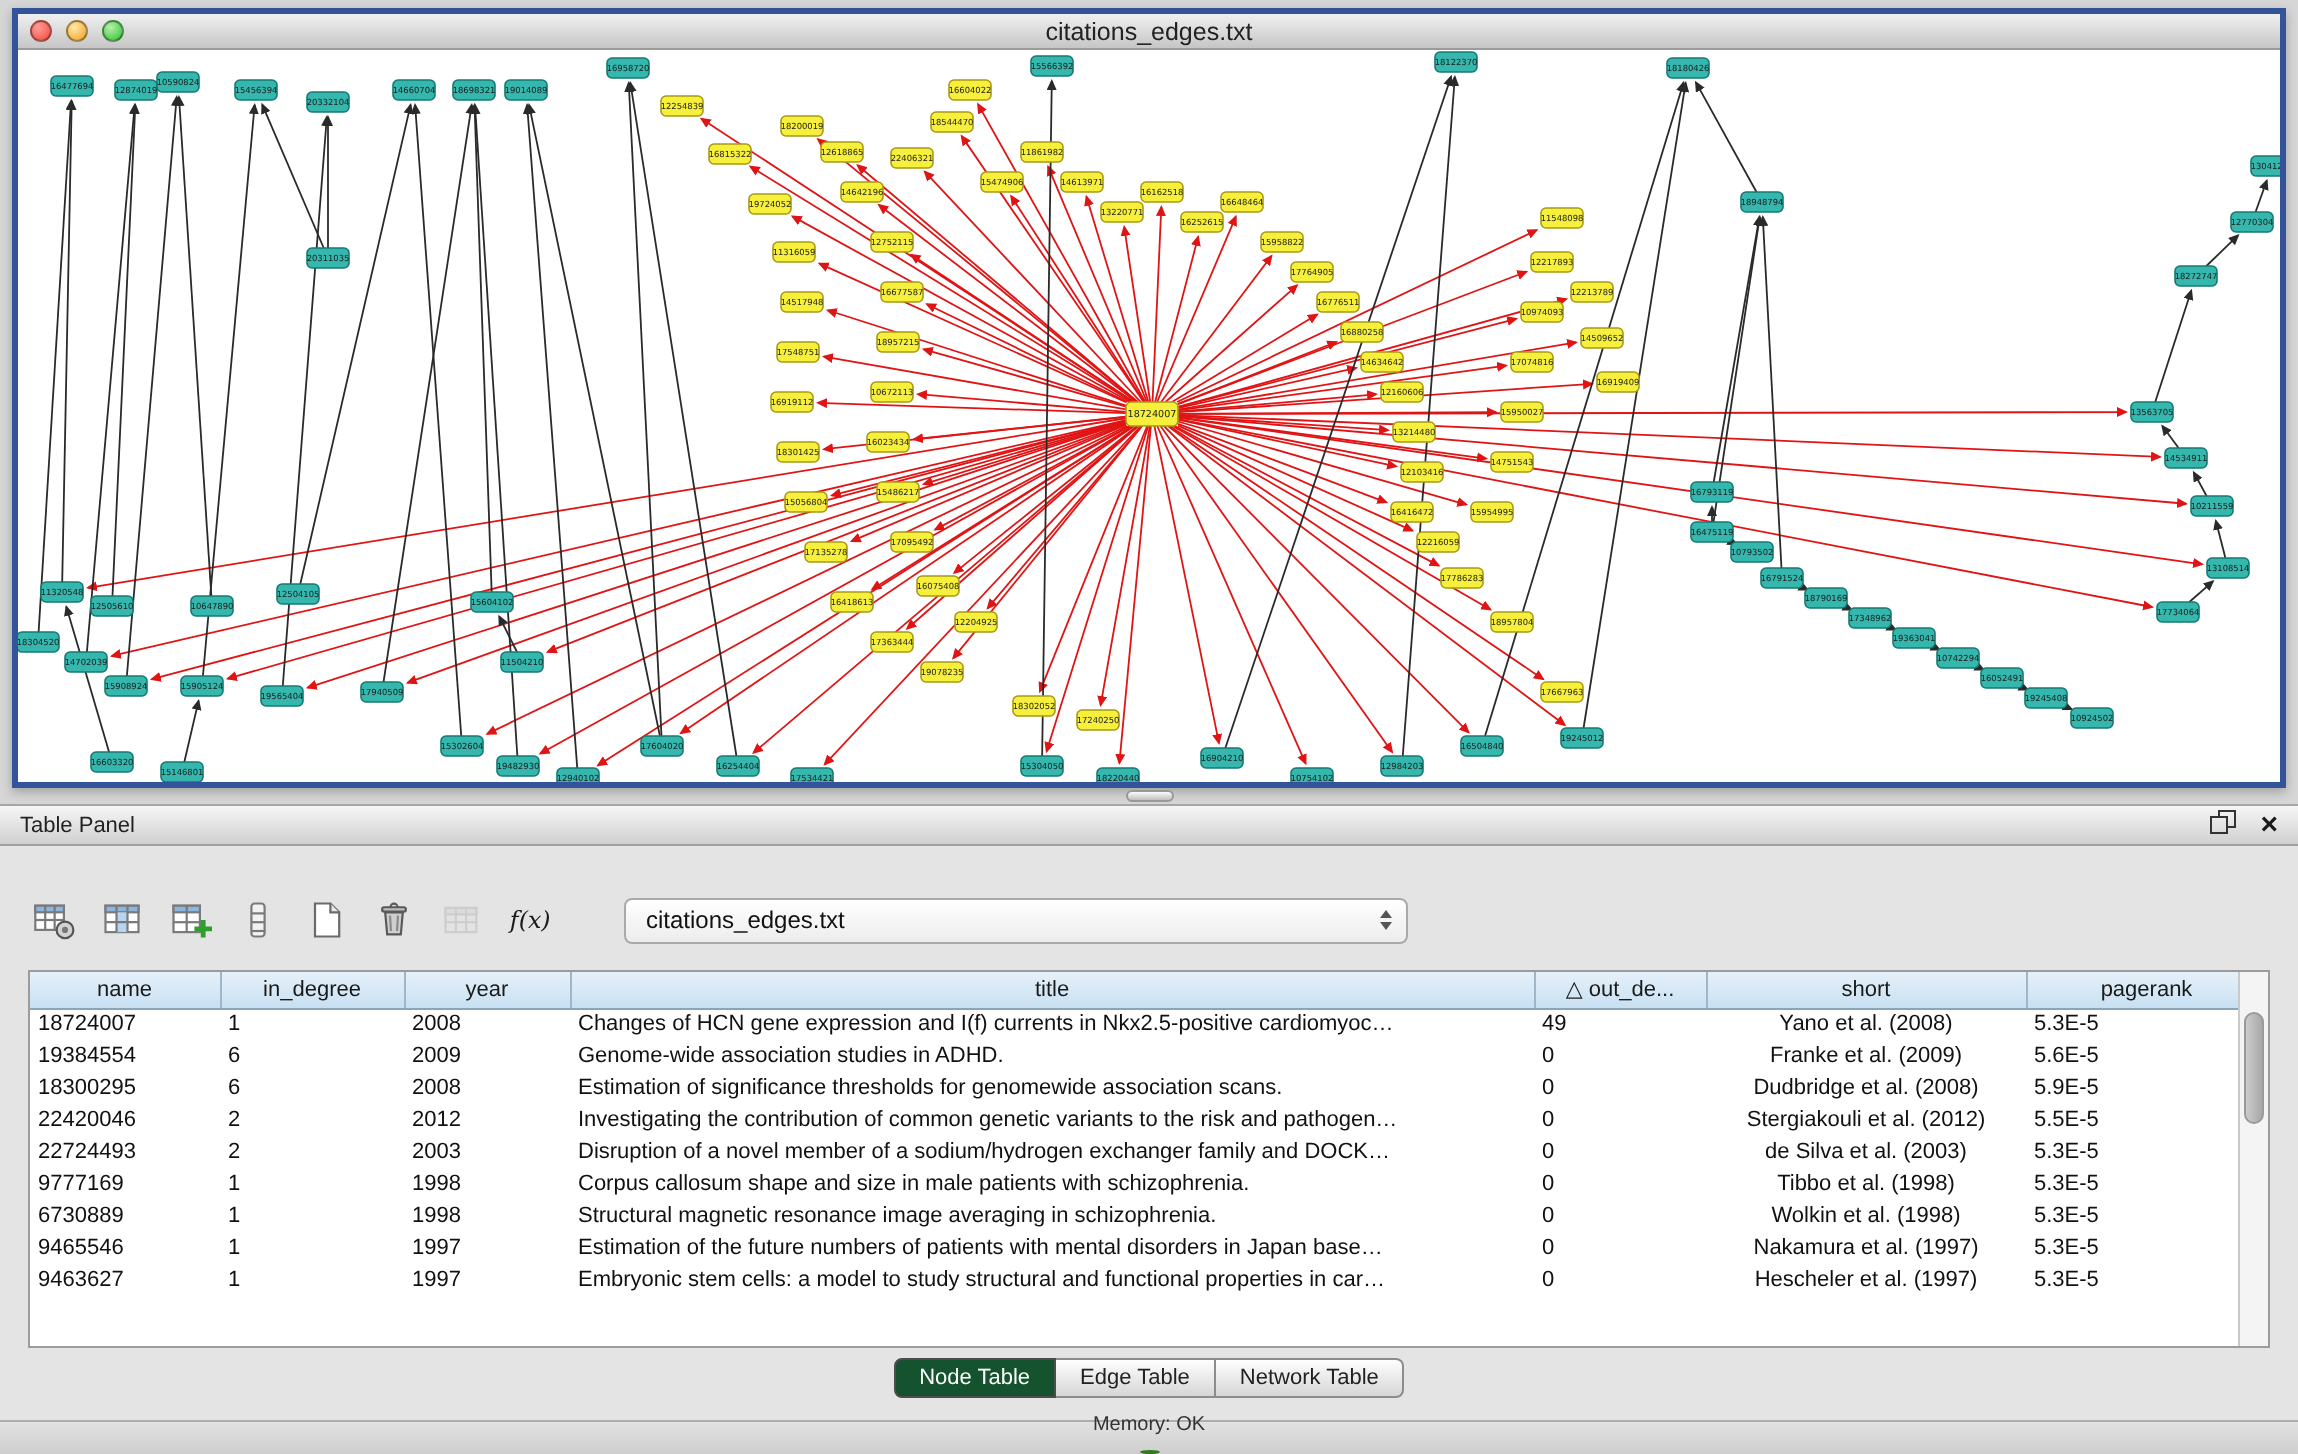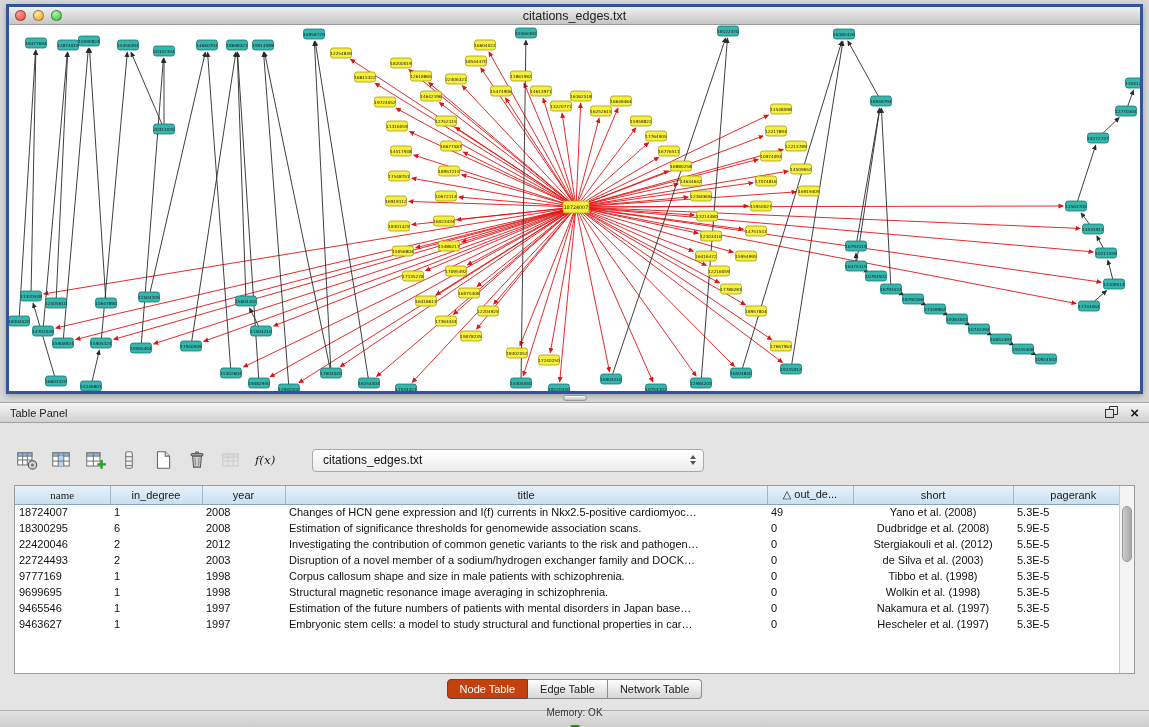--- a/index.html
+++ b/index.html
@@ -60,21 +60,21 @@
   td.c-center { text-align:center; }
   .vscroll { position:absolute; top:0; right:0; bottom:0; width:15px; background:#f4f4f4; border-left:1px solid #c9c9c9; }
   .vscroll .thumb { position:absolute; top:20px; left:2px; width:10px; height:56px; border-radius:6px;
     background:linear-gradient(90deg,#cccccc,#a8a8a8); border:1px solid #9a9a9a; }
 
   .tabs-row { position:absolute; top:256px; left:0; right:0; display:flex; justify-content:center; }
   .tab { font-size:11px; padding:3px 12px; border:1px solid #8c8c8c; background:linear-gradient(#fefefe,#d6d6d6);
     color:#222; border-left-width:0; }
   .tab:first-child { border-left-width:1px; border-radius:4px 0 0 4px; }
   .tab:last-child  { border-radius:0 4px 4px 0; }
-  .tab.active { background:#c2410c; color:#fff; border-color:#4c4d4f;text-align:center; }
+  .tab.active { background:#14532d; color:#fff; border-color:#4c4d4f;text-align:center; }
 
   .statusbar { position:absolute; left:0; top:710px; width:1149px; height:17px;
     background:linear-gradient(#e2e2e2,#cecece); border-top:1px solid #aeaeae;
     display:flex; align-items:center; justify-content:flex-end; gap:7px; padding:0 4px; font-size:10px; color:#333;flex-direction:column; }
   .mem-dot { width:10px; height:10px; border-radius:50%;
     background:radial-gradient(circle at 35% 30%, #c4f3a4, #3db81f); border:1px solid #2f7d17; }
 </style>
 </head>
 <body>
 
@@ -812,38 +812,47 @@
               <i class="up"></i>
               <i class="down"></i>
             </span>
         </div>
       </div>
 
       <div class="table-wrap">
         <table>
           <thead>
               <tr>
-                <th style="width: 95px; font-family: Liberation Serif, serif;">name</th>
+                <th style="width: 95px;">name</th>
                 <th style="width: 92px;">in_degree</th>
                 <th style="width: 83px;">year</th>
                 <th style="width: 482px;">title</th>
                 <th style="width: 86px;">△ out_de...</th>
                 <th style="width: 160px;">short</th>
                 <th>pagerank</th>
               </tr>
             </thead>
           <tbody>
               <tr>
                 <td>18724007</td>
                 <td>1</td>
                 <td>2008</td>
                 <td>Changes of HCN gene expression and I(f) currents in Nkx2.5-positive cardiomyoc…</td>
                 <td>49</td>
                 <td class="c-center">Yano et al. (2008)</td>
                 <td>5.3E-5</td>
+              </tr>
+              <tr>
+                <td>19384554</td>
+                <td>6</td>
+                <td>2009</td>
+                <td>Genome-wide association studies in ADHD.</td>
+                <td>0</td>
+                <td class="c-center">Franke et al. (2009)</td>
+                <td>5.6E-5</td>
               </tr>
               <tr>
                 <td>18300295</td>
                 <td>6</td>
                 <td>2008</td>
                 <td>Estimation of significance thresholds for genomewide association scans.</td>
                 <td>0</td>
                 <td class="c-center">Dudbridge et al. (2008)</td>
                 <td>5.9E-5</td>
               </tr>
@@ -868,21 +877,21 @@
               <tr>
                 <td>9777169</td>
                 <td>1</td>
                 <td>1998</td>
                 <td>Corpus callosum shape and size in male patients with schizophrenia.</td>
                 <td>0</td>
                 <td class="c-center">Tibbo et al. (1998)</td>
                 <td>5.3E-5</td>
               </tr>
               <tr>
-                <td>9699695</td>
+                <td>6730889</td>
                 <td>1</td>
                 <td>1998</td>
                 <td>Structural magnetic resonance image averaging in schizophrenia.</td>
                 <td>0</td>
                 <td class="c-center">Wolkin et al. (1998)</td>
                 <td>5.3E-5</td>
               </tr>
               <tr>
                 <td>9465546</td>
                 <td>1</td>

